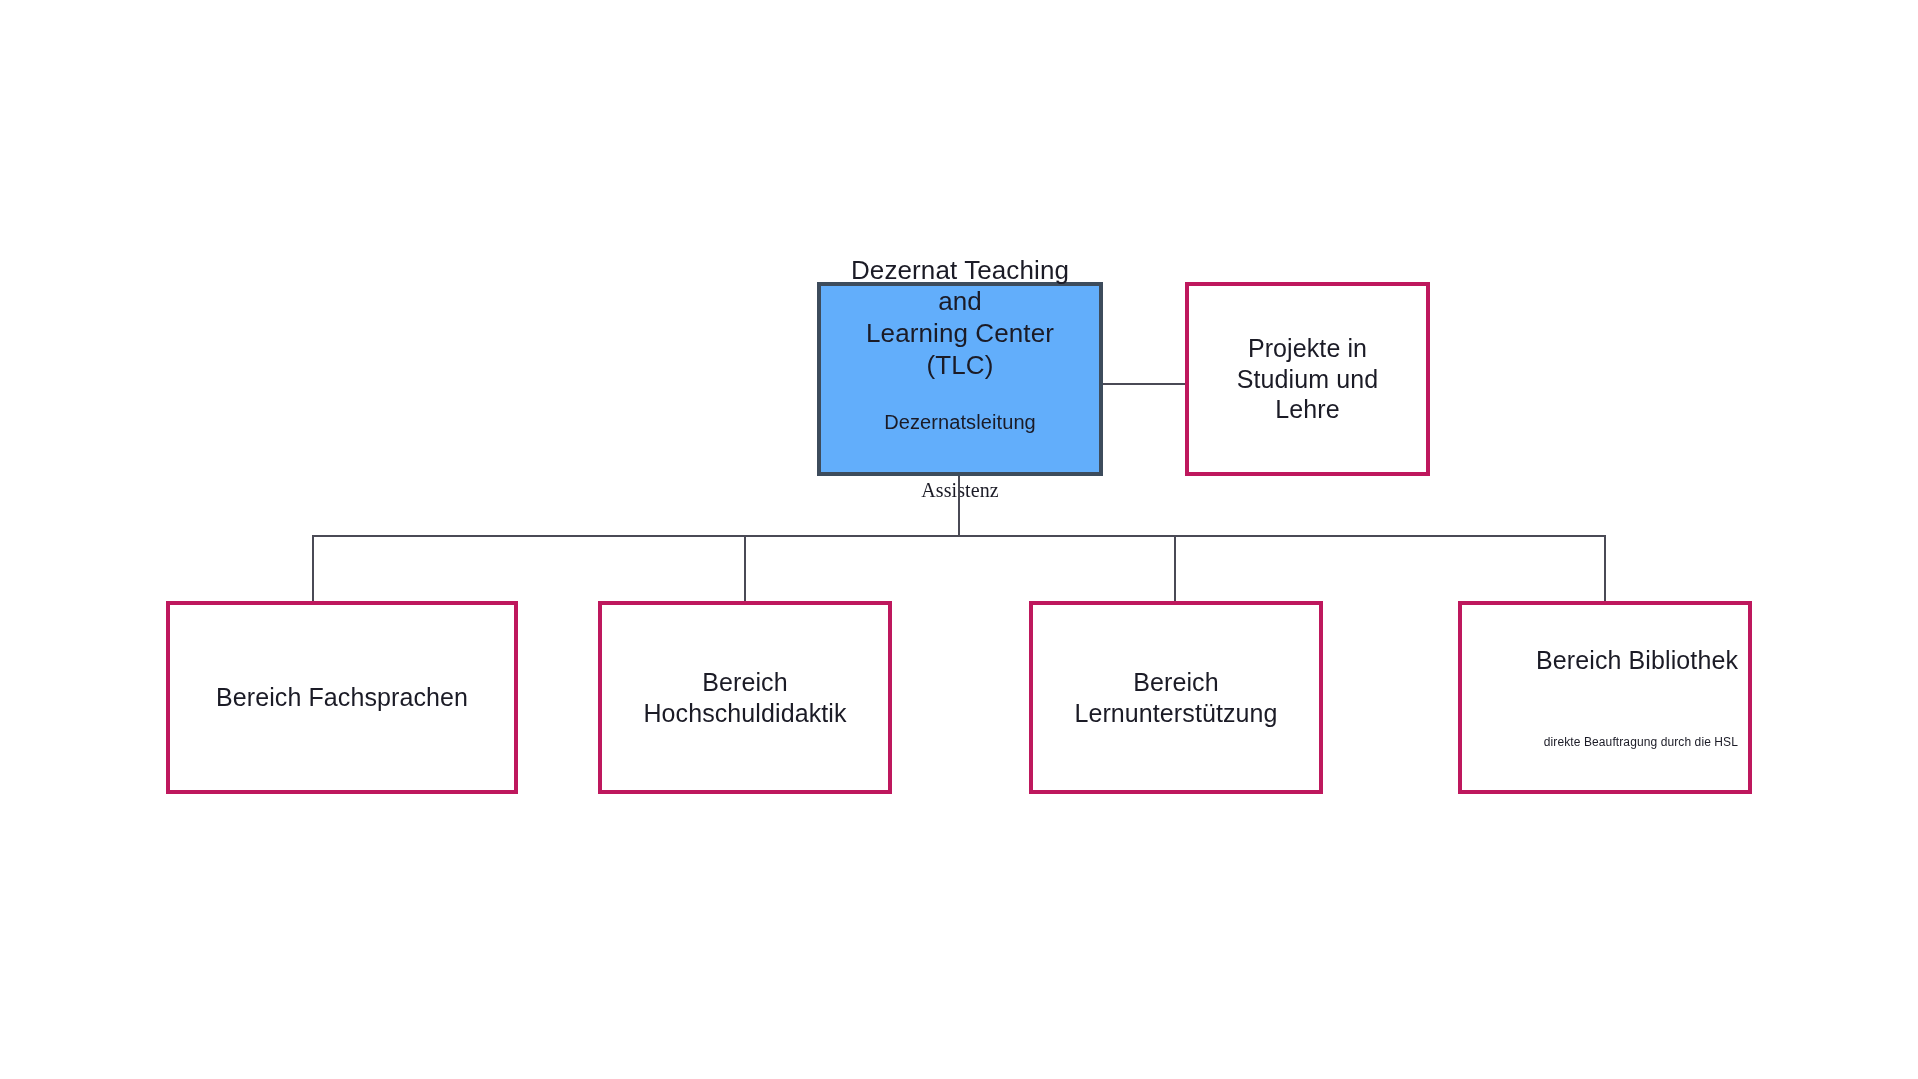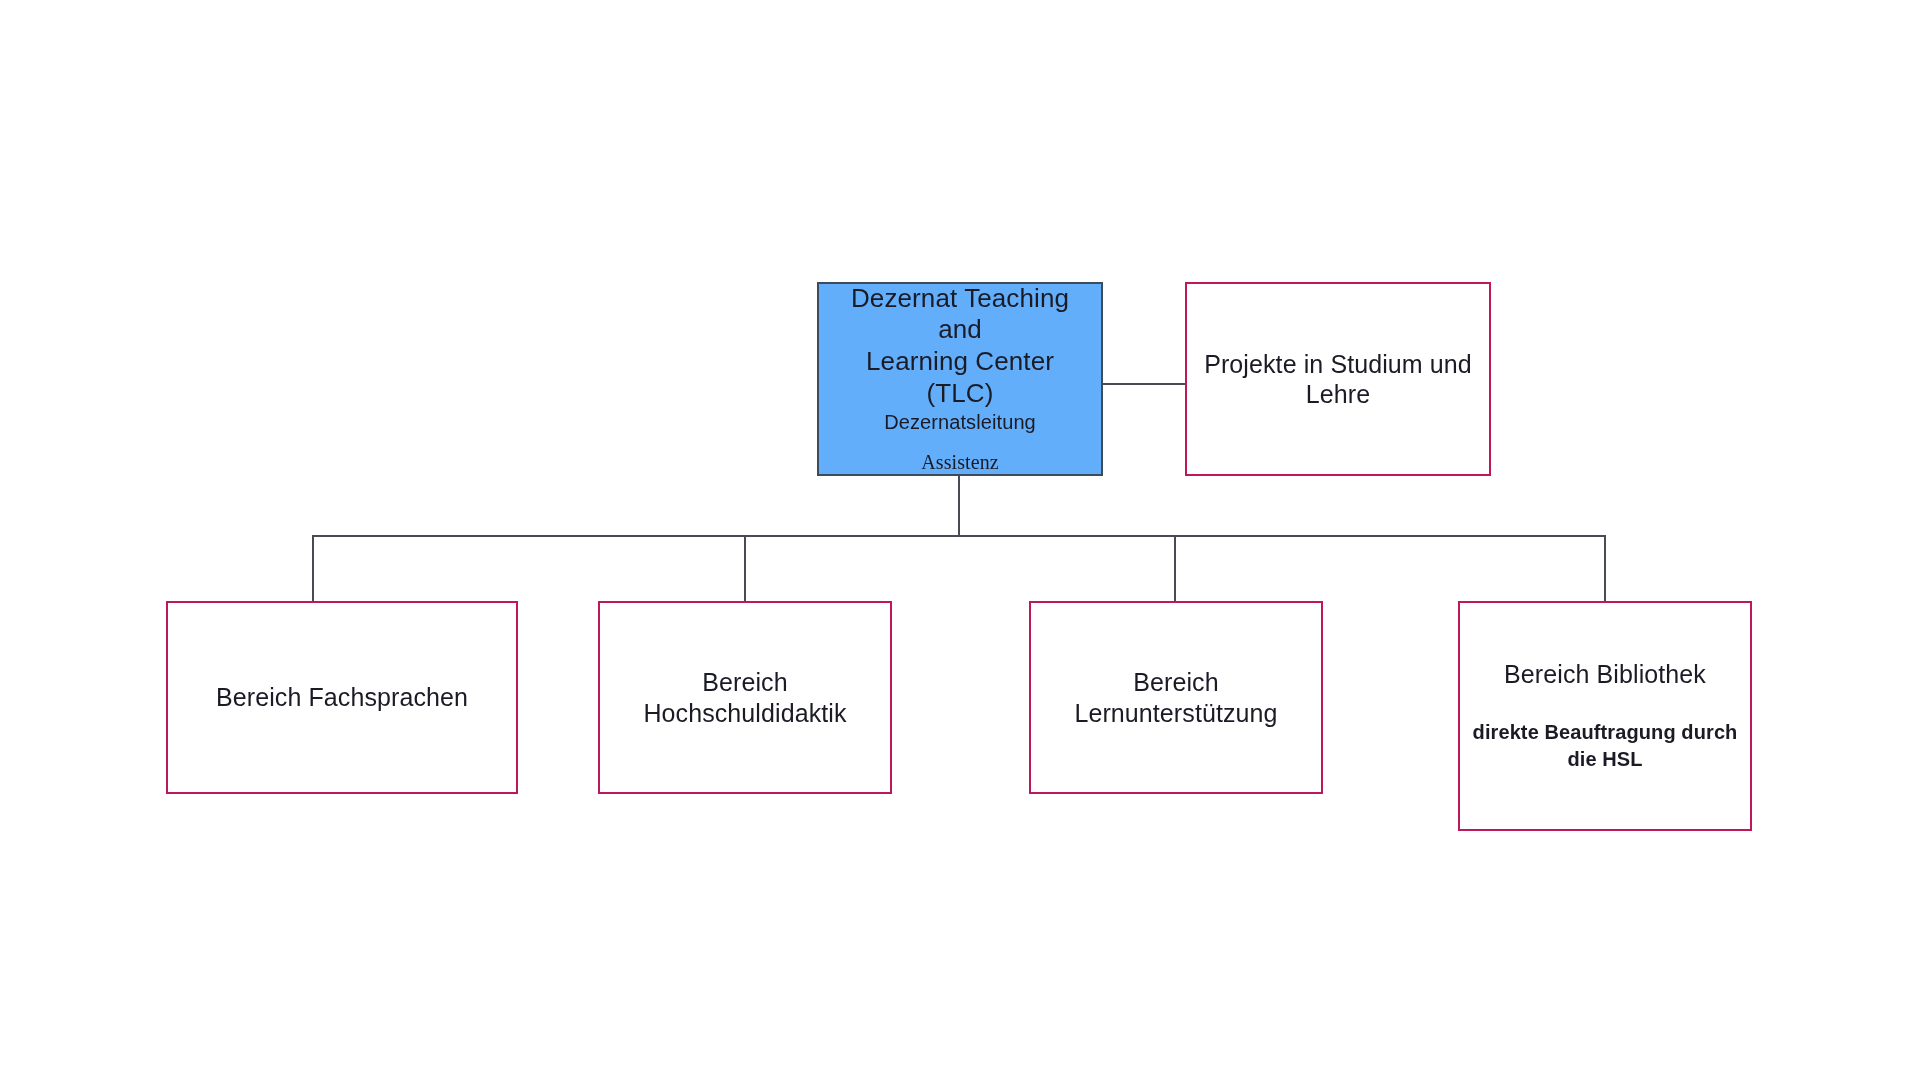--- a/index.html
+++ b/index.html
@@ -26,28 +26,29 @@
     position: absolute;
     background: #4a4a55;
   }
   .edge.h { height: 2px; }
   .edge.v { width: 2px; }
 
   
   .node {
     position: absolute;
     box-sizing: border-box;
-    border: 2px solid #be185d;
+    border: 4px solid #be185d;
     background: #ffffff;
     display: flex;
     flex-direction: column;
     align-items: center;
     justify-content: center;
     text-align: center;
     padding: 6px 10px;
+    gap: 28px;
   }
   .node.root {
     background: #62aefb;
     border-color: #3d4c5c;
   }
 
   .node-title {
     font-size: 25px;
     line-height: 1.22;
     letter-spacing: 0.1px;
@@ -59,41 +60,40 @@
     letter-spacing: 0.1px;
     margin-top: 14px;
   }
   .node-sub + .node-sub { margin-top: 12px; }
 
   .node.root .node-title { font-size: 26px; }
   .node.root .node-sub  { font-size: 20px; margin-top: 0; }
   .node.root .node-sub + .node-sub { margin-top: 14px; font-family: Liberation Serif, serif; }
 
   .node.bibliothek .node-sub {
-    font-size: 20px;
+    font-size: 12px;
     margin-top: 30px;
     line-height: 1.35;
-    font-weight: bold;
   }
 </style>
 </head>
 <body>
 
 <div id="org-chart">
 
   <div class="node root" style="left:817px; top:282px; width:286px; height:194px;">
     <div class="node-title">Dezernat Teaching and
 Learning Center (TLC)</div>
     <div class="node-sub">Dezernatsleitung</div>
     <div class="node-sub">Assistenz</div>
   </div>
 
   <div class="edge h" style="left:1103px; top:383px; width:82px;"></div>
 
-  <div class="node" style="left:1185px; top:282px; width:306px; height:194px;">
+  <div class="node" style="left:1185px; top:282px; width:245px; height:194px;">
     <div class="node-title">Projekte in Studium und
 Lehre</div>
   </div>
 
   <div class="edge v" style="left:958px; top:476px; height:60px;"></div>
 
   <div class="edge h" style="left:313px; top:535px; width:1293px;"></div>
 
   <div class="edge v" style="left:312px; top:535px; height:66px;"></div>
   <div class="edge v" style="left:744px; top:535px; height:66px;"></div>
@@ -107,18 +107,18 @@
   <div class="node" style="left:598px; top:601px; width:294px; height:193px;">
     <div class="node-title">Bereich
 Hochschuldidaktik</div>
   </div>
 
   <div class="node" style="left:1029px; top:601px; width:294px; height:193px;">
     <div class="node-title">Bereich
 Lernunterstützung</div>
   </div>
 
-  <div class="node bibliothek" style="left:1458px; top:601px; width:294px; height:230px;">
+  <div class="node bibliothek" style="left:1458px; top:601px; width:294px; height:193px;align-items:flex-end;">
     <div class="node-title">Bereich Bibliothek</div>
     <div class="node-sub">direkte Beauftragung durch die HSL</div>
   </div>
 
 </div>
 
 </body></html>

